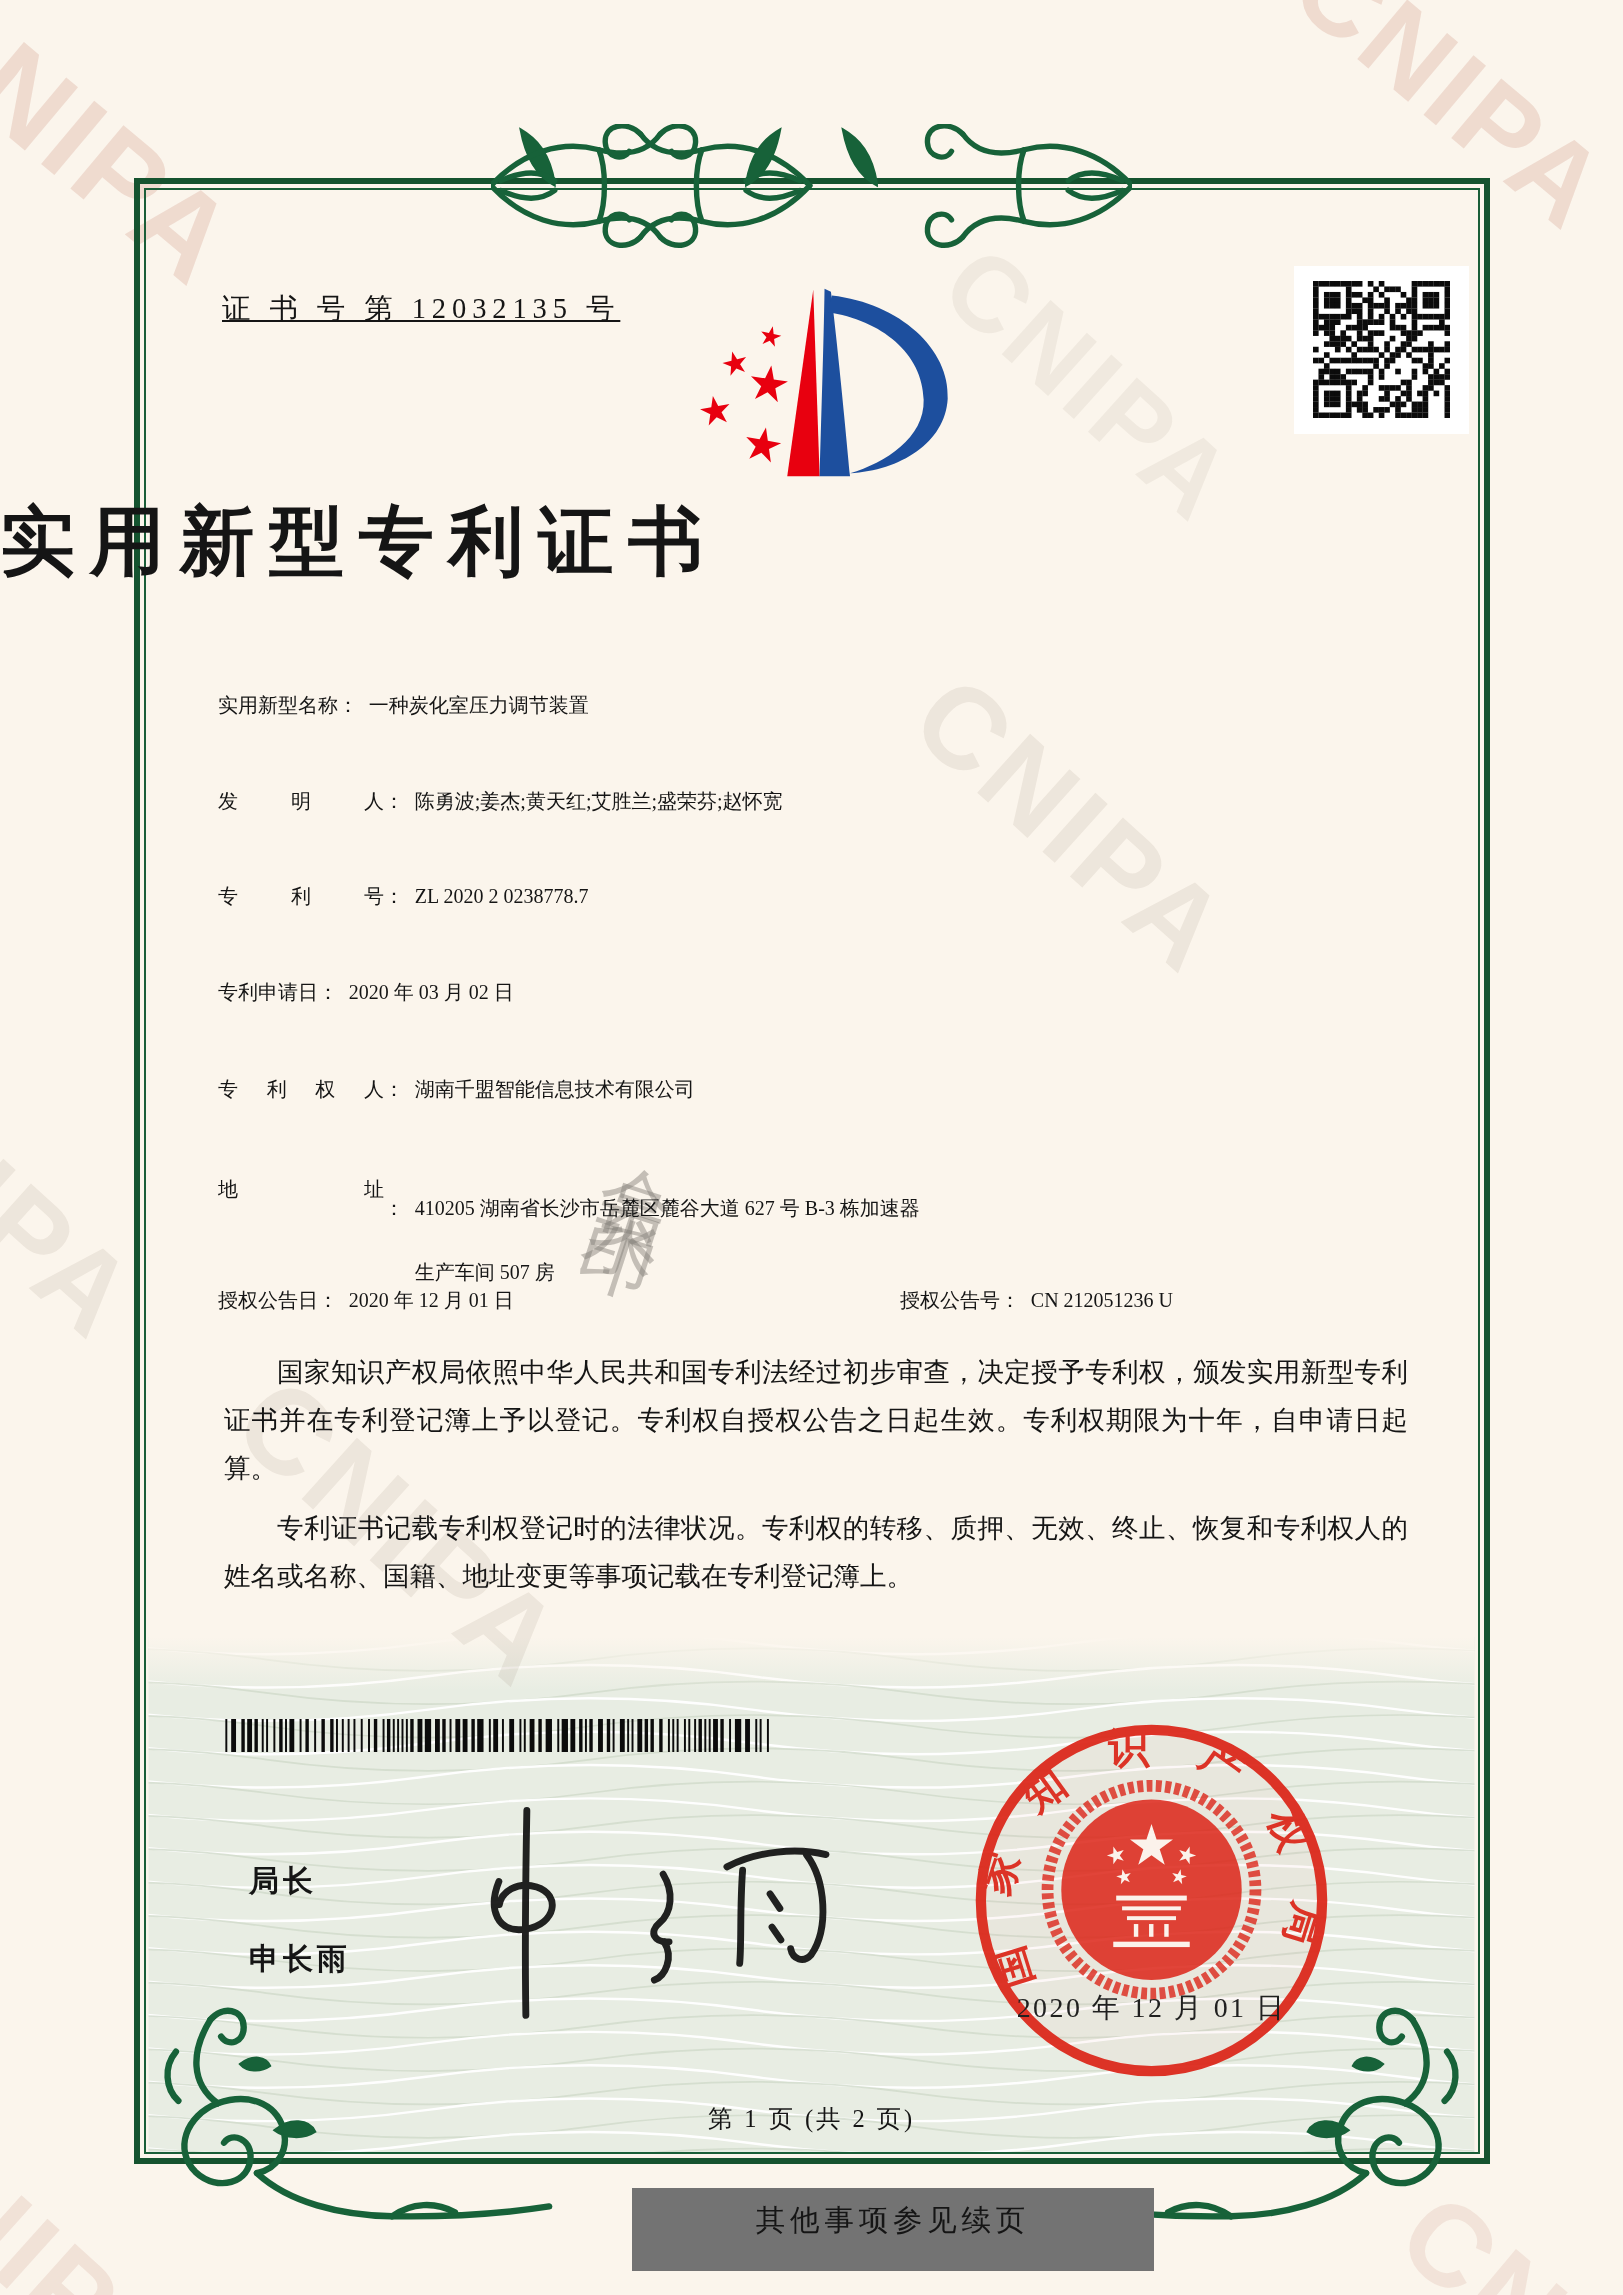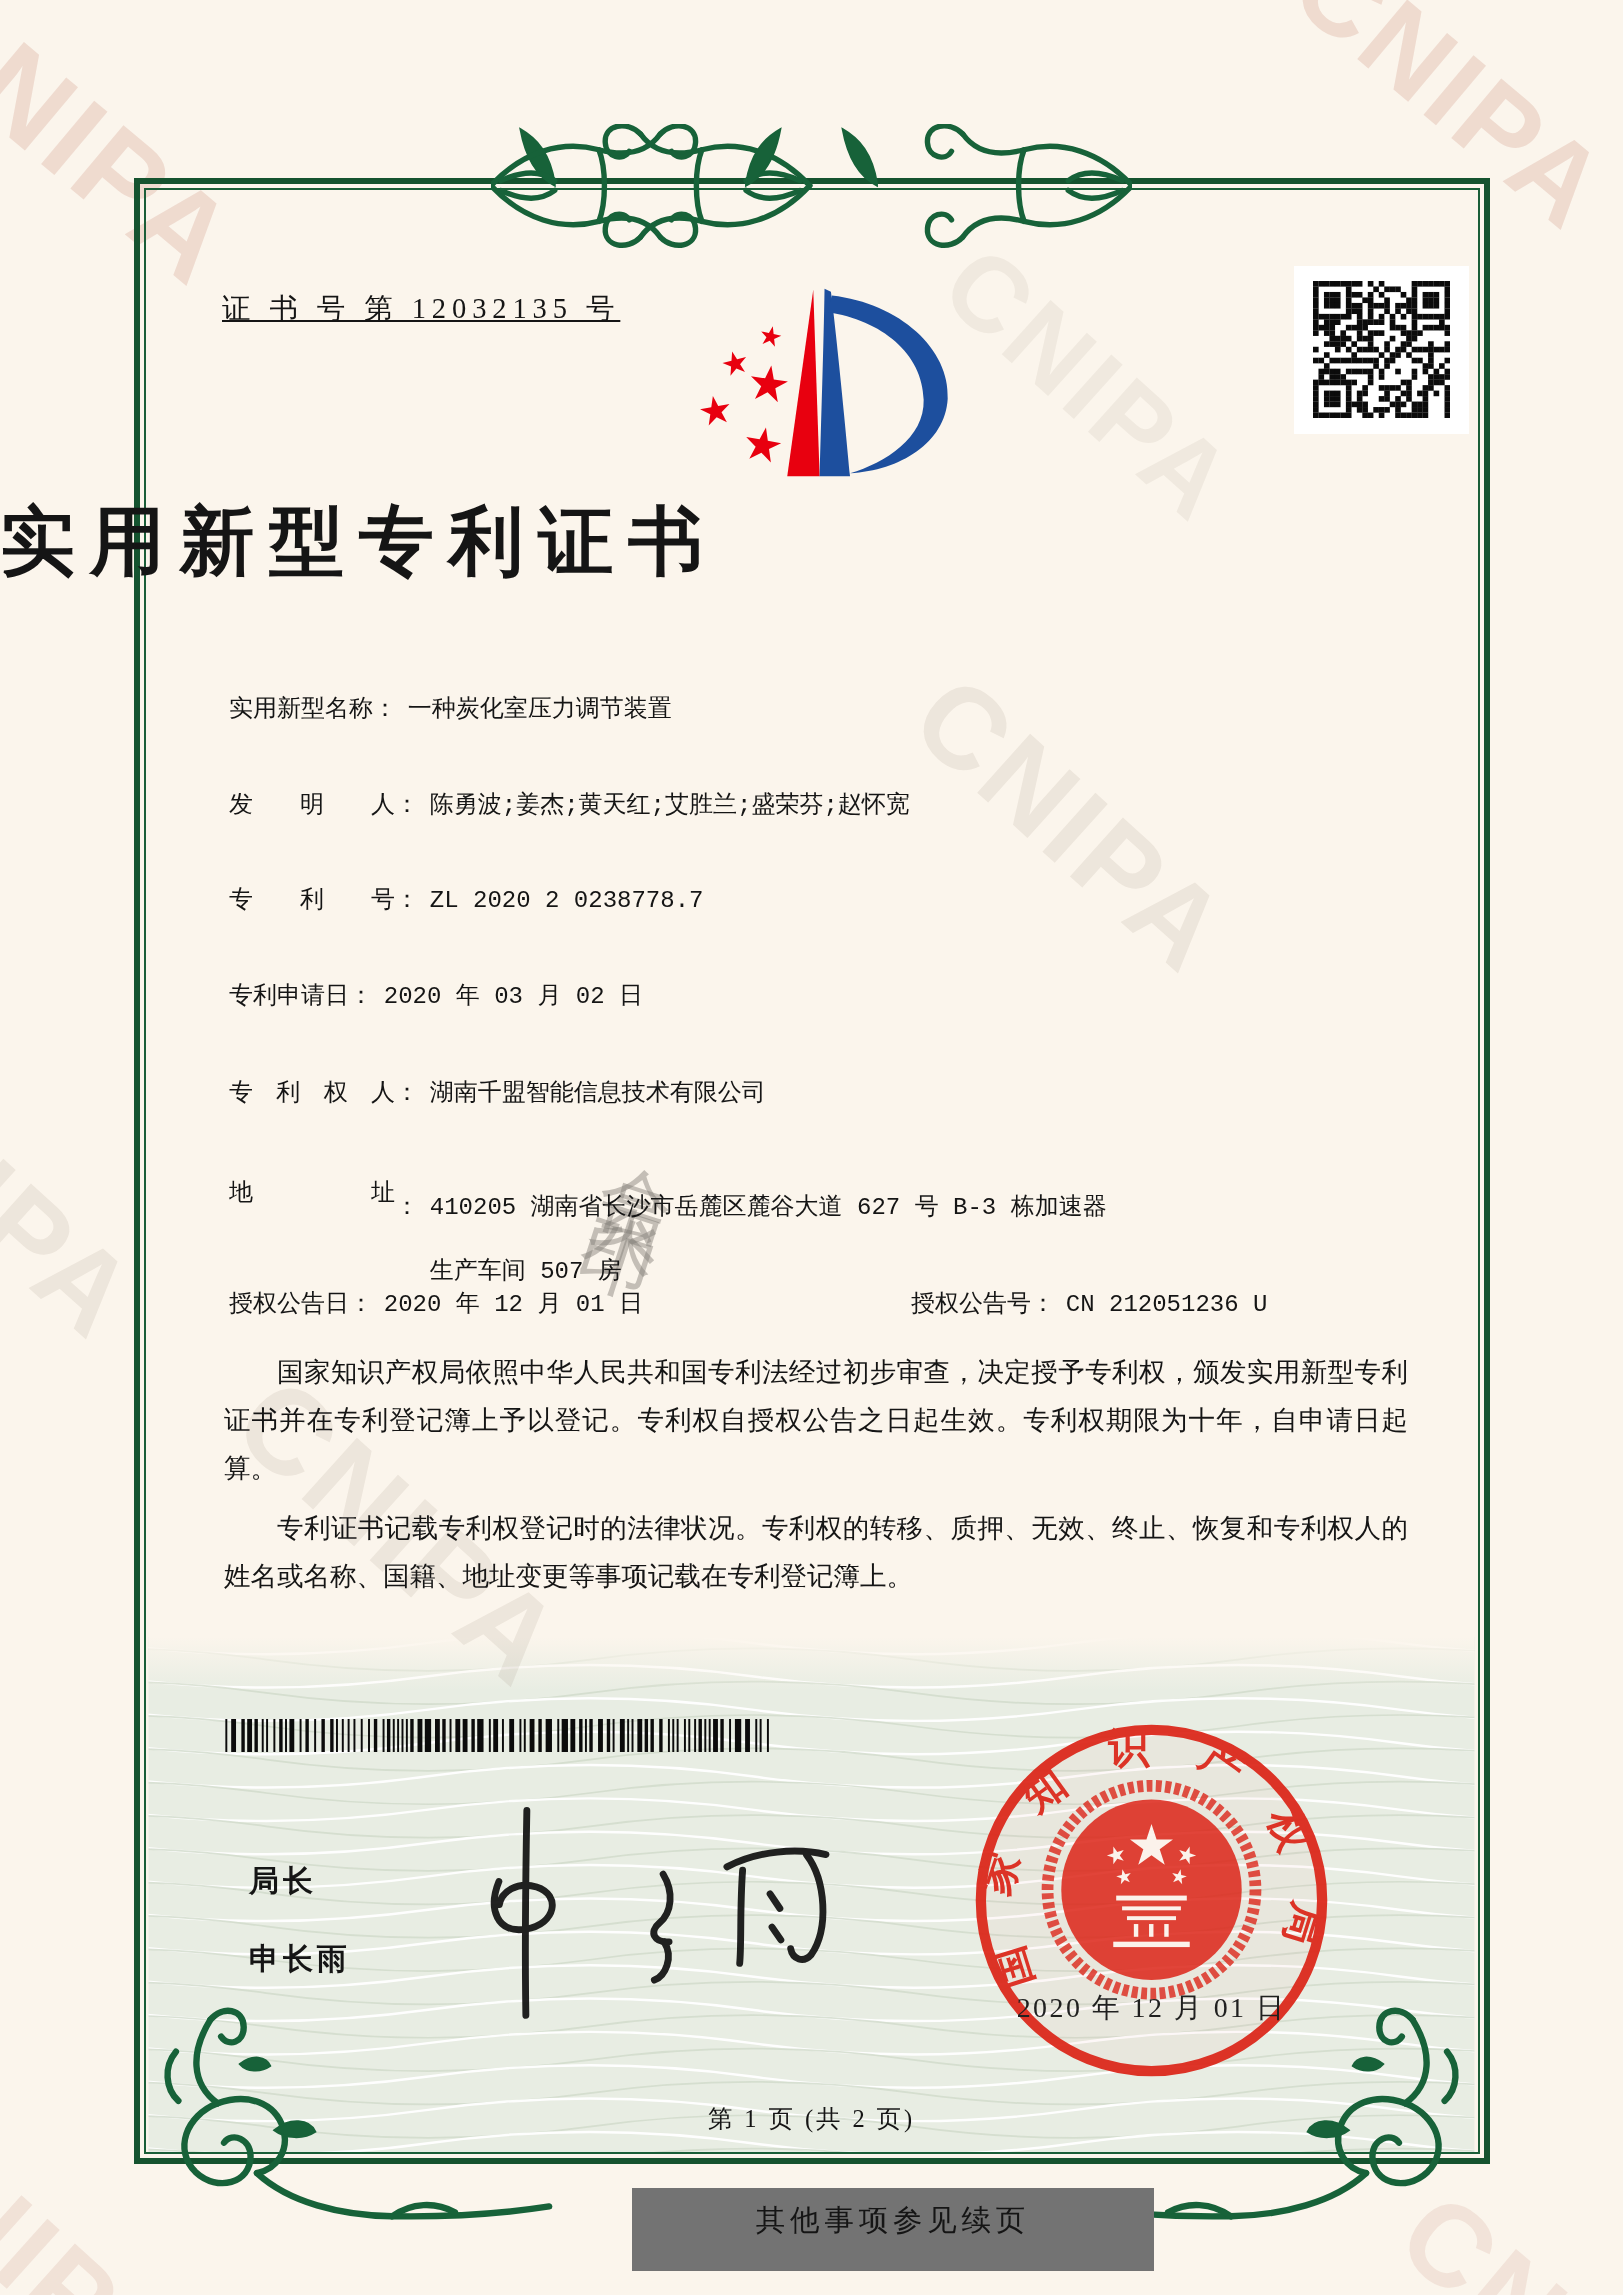--- a/index.html
+++ b/index.html
@@ -28,21 +28,21 @@
   .waves{position:absolute;left:148px;top:1637px;z-index:1;}
   .ornament{position:absolute;z-index:4;pointer-events:none;}
   
   .cert-no{position:absolute;left:222px;top:290px;font-size:28.5px;letter-spacing:5.9px;z-index:5;text-decoration:underline;}
   .logo{position:absolute;left:694px;top:275px;z-index:5;}
   .qr-pad{position:absolute;left:1294px;top:266px;width:175px;height:168px;background:#ffffff;z-index:5;}
   .qr-pad svg{position:absolute;left:18.7px;top:15px;}
   .title{position:absolute;left:0;top:492px;width:100%;text-align:left;font-size:75px;
       font-weight:700;letter-spacing:14.7px;z-index:5;}
   
-  .frow{position:absolute;left:229px;font-size:24px;z-index:5;white-space:nowrap;font-family:Liberation Mono, monospace;}
+  .frow{position:absolute;left:218px;font-size:20px;z-index:5;white-space:nowrap;}
   .flabel-j{display:inline-block;width:166px;text-align:justify;text-align-last:justify;vertical-align:top;}
   .fval{margin-left:10.8px;}
   .addr-wrap{display:flex;align-items:flex-start;justify-content:space-between;}
   .addr-val{margin-left:10.8px;line-height:64px;white-space:normal;width:1055px;}
   .grant2{position:absolute;left:682px;top:0;}
   
   .body-text{position:absolute;left:212px;top:1336px;width:1208px;font-size:26.5px;line-height:48px;
       z-index:5;text-align:justify;}
   .body-text p{margin:12px;text-indent:2em;}
   

